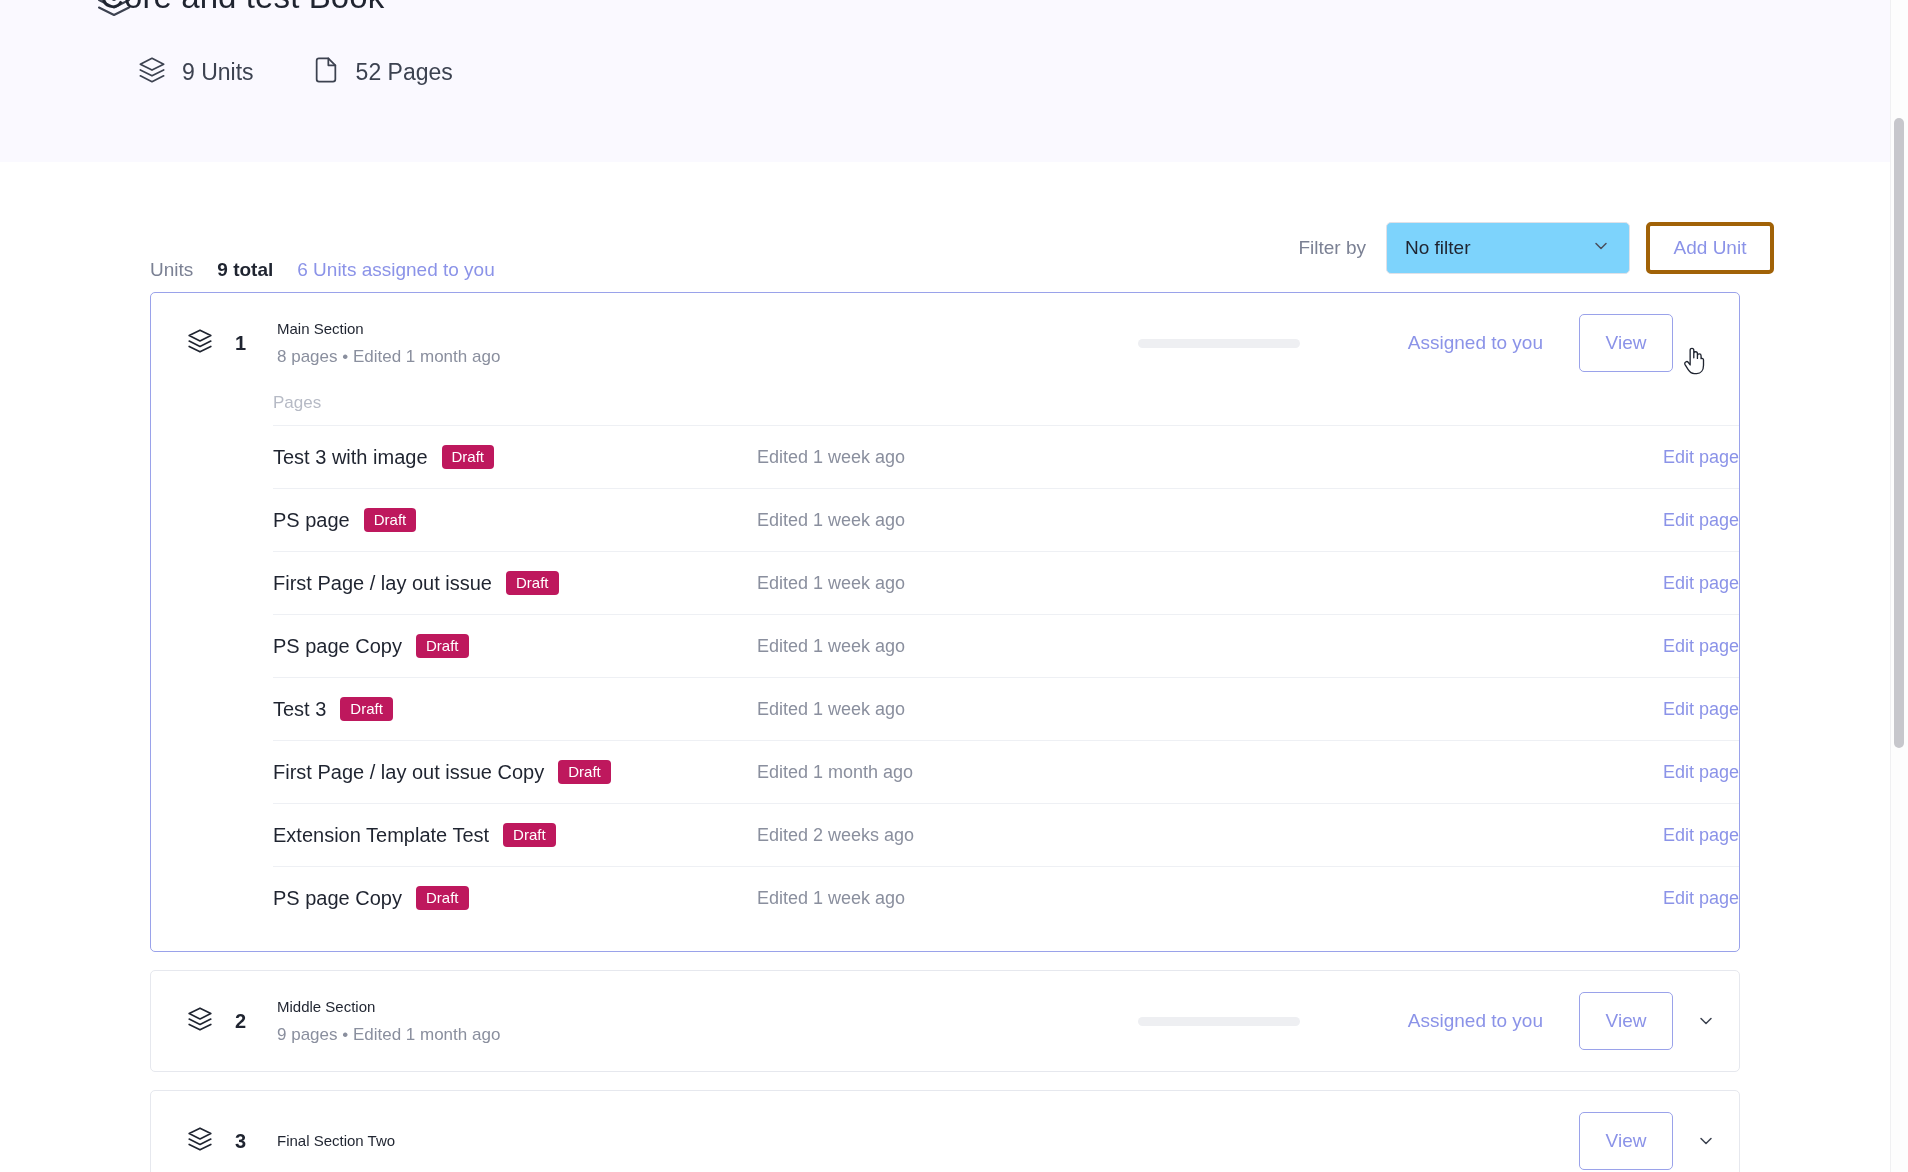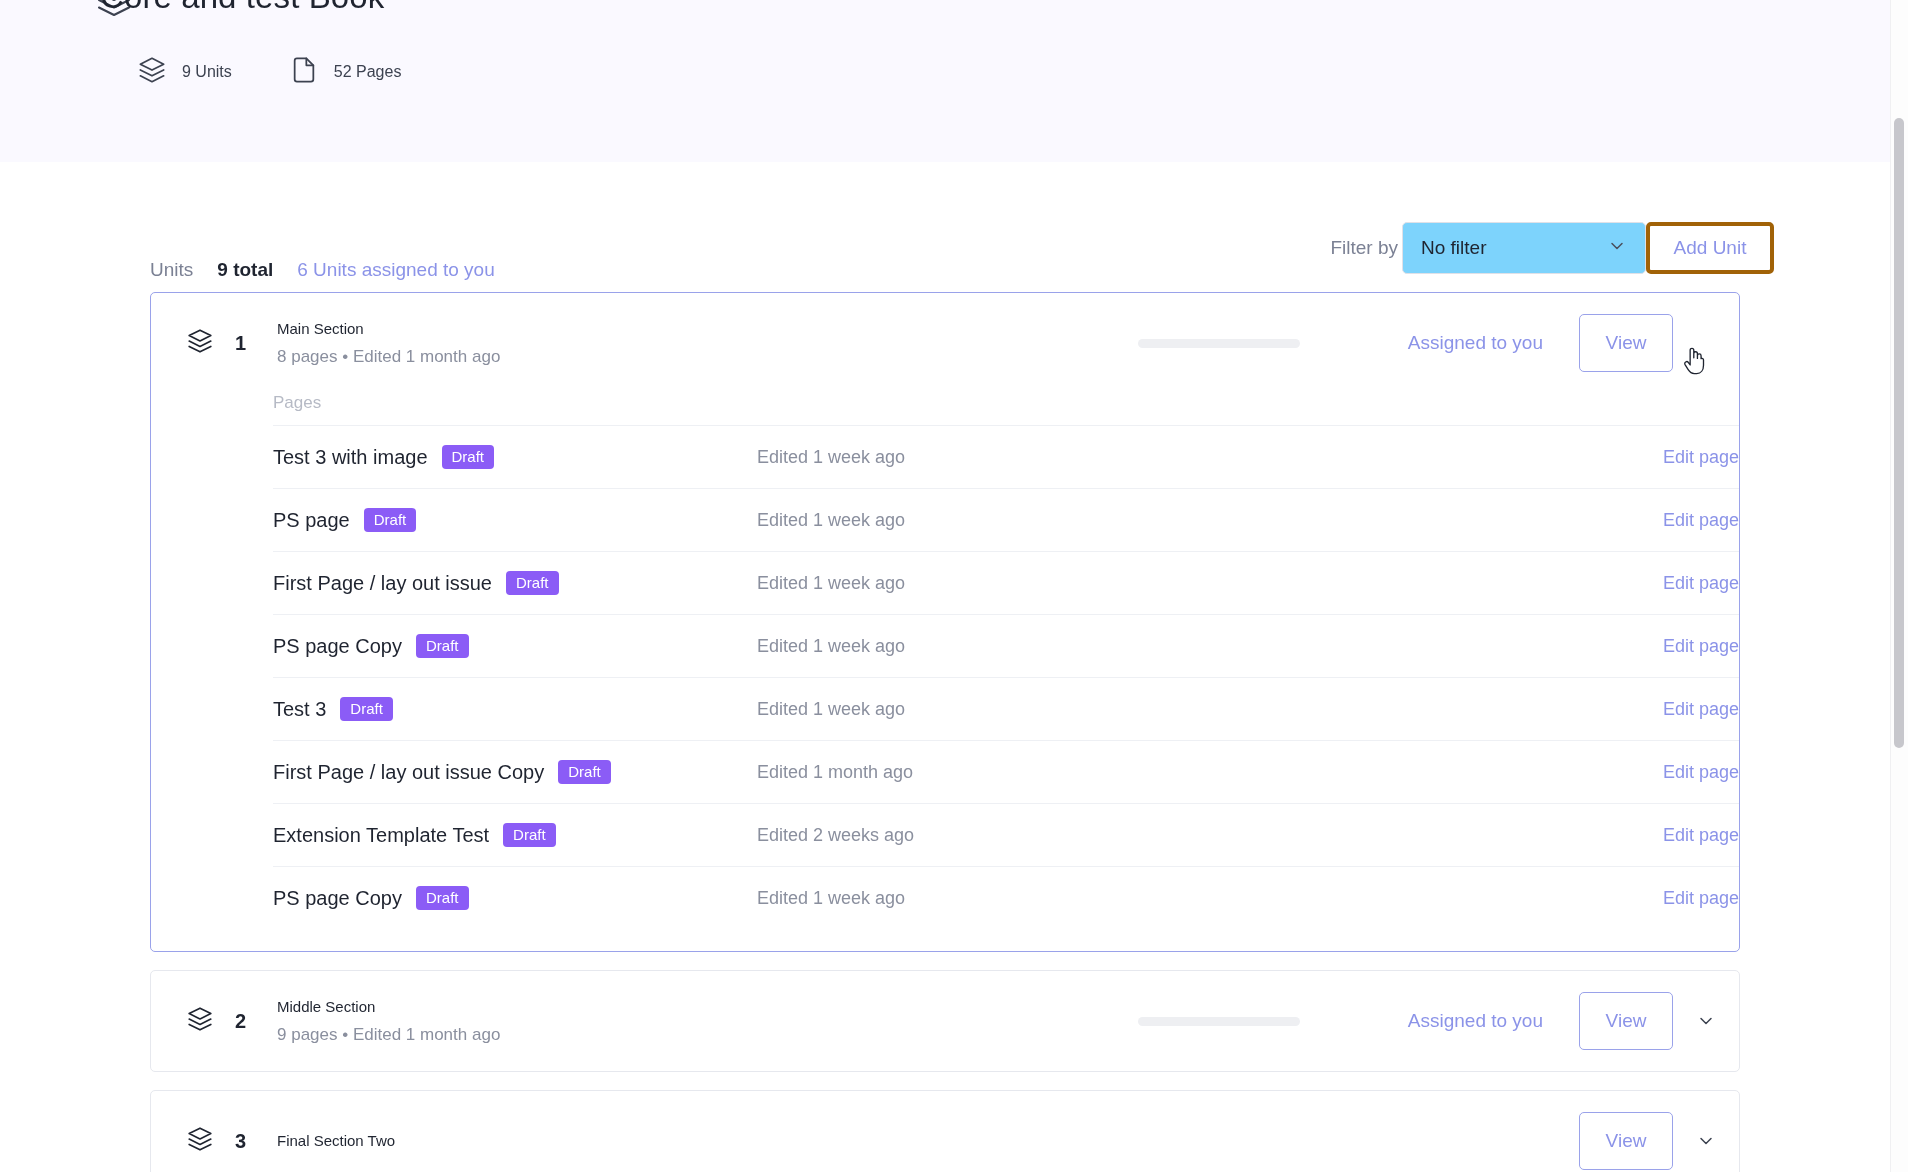--- a/index.html
+++ b/index.html
@@ -16,34 +16,34 @@
     position: absolute; top: 0; left: 0; width: 1908px; height: 162px;
     background: #faf9ff;
   }
   .book-title {
     position: absolute; left: 100px; top: -22px;
     font-size: 33px; color: #1f2430; letter-spacing: .1px;
   }
   .book-title-icon { position: absolute; left: 96px; top: -18px; }
   .meta-row { position: absolute; left: 138px; top: 56px; display: flex; align-items: center; gap: 0; }
   .meta-item { display: flex; align-items: center; gap: 16px; margin-right: 58px; }
-  .meta-text { font-size: 16px; color: #3c4250; }
+  .meta-text { font-size: 23px; color: #3c4250; }
 
   
   .filter-bar {
     position: absolute; left: 0; top: 212px; width: 1860px; height: 72px;
     display: flex; align-items: center;
   }
   .units-summary { position: absolute; left: 150px; display: flex; align-items: baseline; gap: 24px; }
   .units-label { font-size: 19px; color: #7b8194; }
   .units-total { font-size: 19px; color: #1f2430; font-weight: bold; margin-top: 44px; }
   .units-assigned { font-size: 19px; color: #8b93e8; cursor: pointer; }
 
   .filter-right {
-    position: absolute; right: 86px; display: flex; align-items: center; 
+    position: absolute; right: 86px; display: flex; align-items: center; gap: 16px;
   }
   .filter-by-label { font-size: 19px; color: #7b8194; margin-right: 4px; }
   .select-box {
     width: 244px; height: 52px; border: 1px solid #dfe1e8; border-radius: 5px;
     background: #7dd3fc; display: flex; align-items: center; justify-content: space-between;
     padding: 0 18px; cursor: pointer;
   }
   .select-value { font-size: 19px; color: #1f2430; }
   .btn-add-unit {
     width: 128px; height: 52px; border: 4px solid #a16207; border-radius: 5px;
@@ -91,21 +91,21 @@
   
   .pages-wrap { padding: 0 0 22px 122px; }
   .pages-label { font-size: 17px; color: #b6bac5; margin-bottom: 12px; }
   .page-row {
     position: relative; height: 63px; display: flex; align-items: center;
     border-top: 1px solid #eef0f4; padding-right: 26px;
   }
   .page-row:first-of-type { border-top: none; }
   .page-title { font-size: 20px; color: #1f2430; }
   .badge {
-    margin-left: 14px; background: #8b5cf6; color: #ffffff;
+    margin-left: 14px; background: #be185d; color: #ffffff;
     font-size: 15px; border-radius: 4px; padding: 4px 10px 5px; line-height: 1;
   }
   .page-edited { position: absolute; left: 484px; font-size: 18px; color: #8a8f9e; }
   .edit-page-link { position: absolute; right: 0; font-size: 18px; color: #8b93e8; cursor: pointer; }
 
   
   .cursor { position: absolute; left: 1680px; top: 346px; pointer-events: none; }
   .scrollbar-track {
     position: absolute; right: 0; top: 0; width: 18px; height: 1172px; background: #fdfdfd;
     border-left: 1px solid #f0f0f2;

